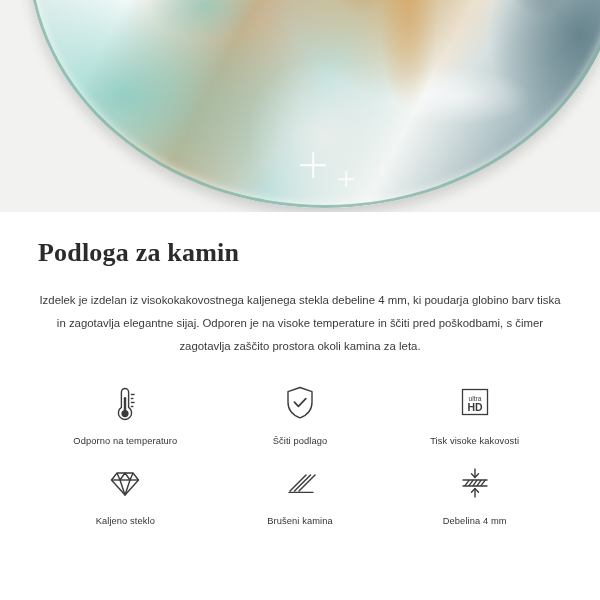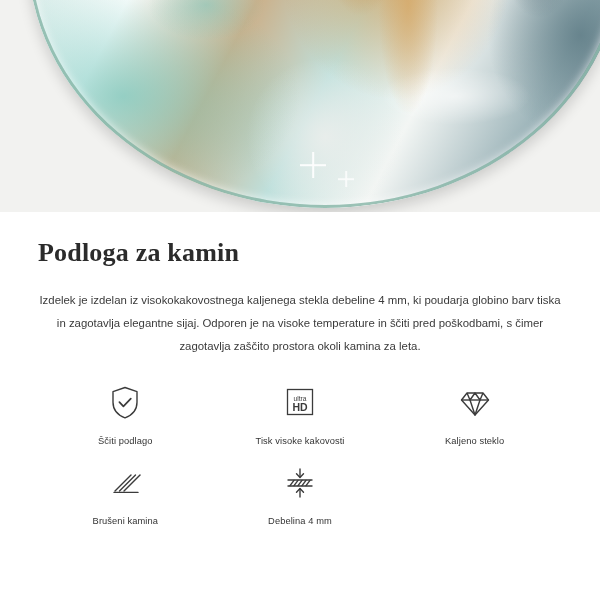--- a/index.html
+++ b/index.html
@@ -161,20 +161,36 @@
 
   <div class="content">
     <h1 class="headline">
       <span>Podloga za kamin</span>
     </h1>
 
     <p class="paragraph">Izdelek je izdelan iz visokokakovostnega kaljenega stekla debeline 4 mm, ki poudarja globino barv tiska in zagotavlja elegantne sijaj. Odporen je na visoke temperature in ščiti pred poškodbami, s čimer zagotavlja zaščito prostora okoli kamina za leta.</p>
 
     <div class="features">
 
+      <div class="feature">
+        <div class="feature-icon">
+          <svg width="34" height="42" viewBox="0 0 34 42">
+            <g fill="none" stroke="#3b3b3b" stroke-width="1.4">
+              <path d="M17 6.5a3.6 3.6 0 0 1 3.6 3.6v15.2a6.6 6.6 0 1 1-7.2 0V10.1A3.6 3.6 0 0 1 17 6.5z"></path>
+              <line x1="22.8" y1="12.5" x2="26.6" y2="12.5"></line>
+              <line x1="22.8" y1="16.5" x2="25.4" y2="16.5"></line>
+              <line x1="22.8" y1="20.5" x2="26.6" y2="20.5"></line>
+              <line x1="22.8" y1="24.5" x2="25.4" y2="24.5"></line>
+            </g>
+            <circle cx="17" cy="31.6" r="3.6" fill="#3b3b3b"></circle>
+            <rect x="15.8" y="15" width="2.4" height="14" rx="1.2" fill="#3b3b3b"></rect>
+          </svg>
+        </div>
+        <div class="feature-label">Odporno na temperaturo</div>
+      </div>
 
       <div class="feature">
         <div class="feature-icon">
           <svg width="38" height="42" viewBox="0 0 38 42">
             <path d="M19 5.5l12 4.2v10.6c0 7.4-5.1 13-12 15.6-6.9-2.6-12-8.2-12-15.6V9.7L19 5.5z" fill="none" stroke="#3b3b3b" stroke-width="1.4" stroke-linejoin="round"></path>
             <path d="M13.4 20.2l4 4.1 7.4-7.6" fill="none" stroke="#3b3b3b" stroke-width="1.7" stroke-linecap="round" stroke-linejoin="round"></path>
           </svg>
         </div>
         <div class="feature-label">Ščiti podlago</div>
       </div>

